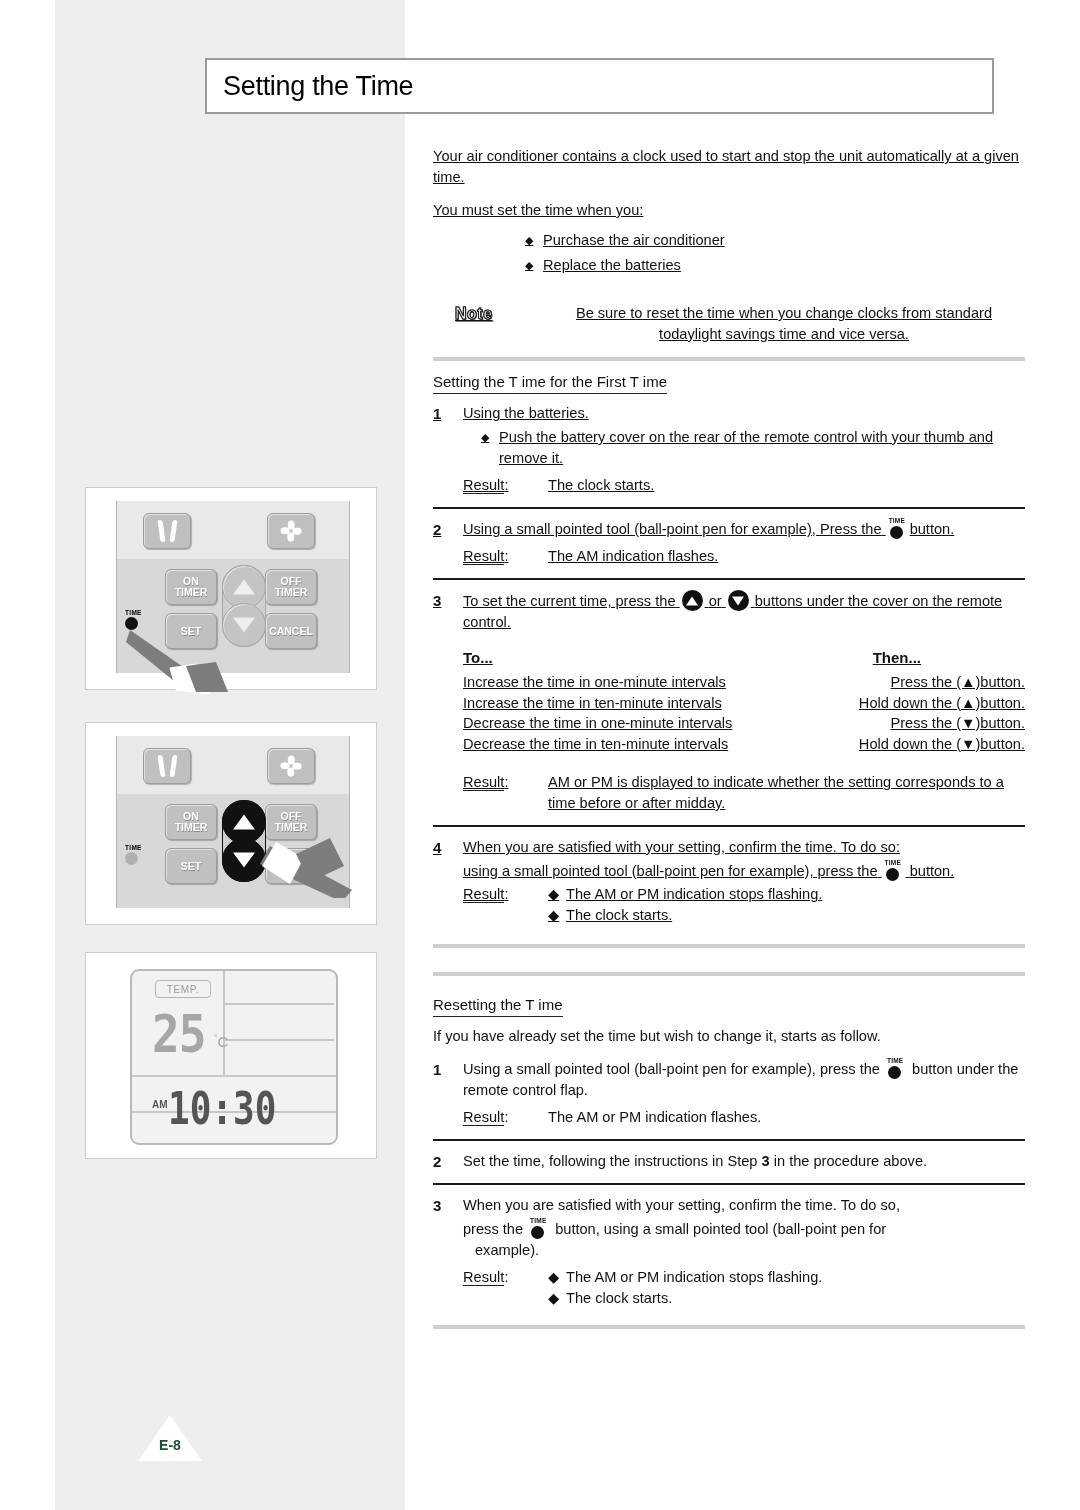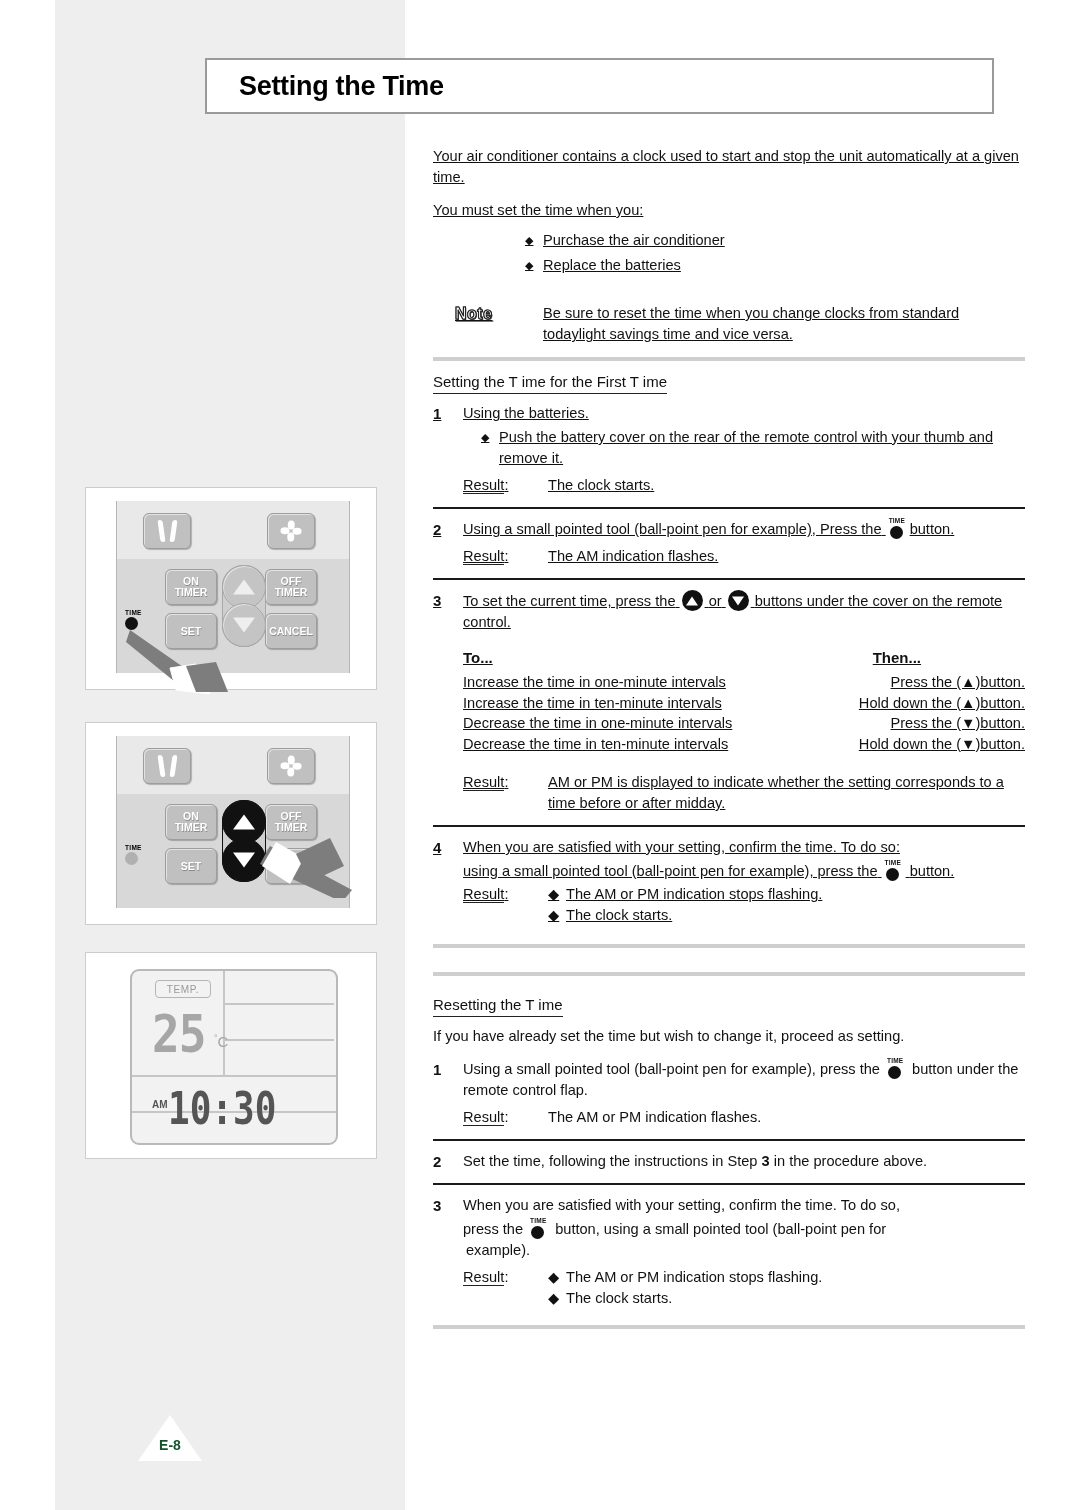--- a/index.html
+++ b/index.html
@@ -20,22 +20,22 @@
     background:#ffffff;
   }
 
   
   #title-box{
     position:absolute;left:205px;top:58px;width:785px;height:52px;
     border:2px solid #9a9a9a;background:#ffffff;
     display:flex;align-items:center;
   }
   #title-box .title-text{
-    font-size:27px;font-weight:bold;letter-spacing:-0.3px;
-    margin-left:32px;color:#000;
+    font-size:27px;font-weight:normal;letter-spacing:-0.3px;
+    margin-left:16px;color:#000;
   }
 
   
   .col{
     position:absolute;left:433px;width:592px;
     font-size:14.6px;line-height:21px;color:#111;
   }
   p{margin:0 0 12px 0;}
   .tight{margin-bottom:9px;}
 
@@ -47,21 +47,21 @@
   
   .note-row{display:flex;margin-top:27px;}
   .note-badge{
     width:110px;flex:none;font-size:16px;font-weight:bold;
     color:#ffffff;
     -webkit-text-stroke:1.1px #222;
     text-shadow:0.8px 0.8px 0 #555;
     letter-spacing:0.5px;
     padding-left:22px;box-sizing:border-box;
   }
-  .note-txt{flex:1;}
+  .note-txt{flex:1;text-align:center;}
 
   
   .rule-gray{height:4px;background:#cfcfcf;margin:12px 0 10px 0;}
   .rule-black{height:2px;background:#1a1a1a;margin:11px 0 10px 0;}
 
   
   .sec-head{
     display:inline-block;font-size:15px;border-bottom:1.4px solid #222;
     padding-bottom:1px;margin-bottom:9px;
   }
@@ -362,21 +362,21 @@
 
     <div class="rule-gray" style="margin-top:18px;"></div>
   </div>
 </div>
 
 <div class="col" style="top:972px;">
   <div class="rule-gray" style="margin:0 0 18px 0;"></div>
 
   <div class="sec-head">Resetting the T ime</div>
 
-  <p>If you have already set the time but wish to change it, proceed as setting.</p>
+  <p>If you have already set the time but wish to change it, starts as follow.</p>
 
   <div class="step">
     <span class="num">1</span>
     <span class="body">
       <span>Using a small pointed tool (ball-point pen for example), press the</span>
       <span class="time-btn">
         <span class="lbl">TIME</span>
         <span class="dot"></span>
       </span>
       <span>button under the remote control flap.</span>
@@ -407,21 +407,21 @@
     </span>
   </div>
   <div style="margin-left:30px;">
     <span>press the</span>
     <span class="time-btn">
       <span class="lbl">TIME</span>
       <span class="dot"></span>
     </span>
     <span>button, using a small pointed tool (ball-point pen for</span>
   </div>
-  <div style="margin-left:33px;">example).</div>
+  <div style="margin-left:42px;">example).</div>
 
   <div class="result" style="margin-top:6px;">
     <span class="lbl"><u>Result</u><span>:</span></span>
     <span class="val">
       <span style="display:flex;">
         <span class="dia" style="width:18px;">◆</span>
         <span>The AM or PM indication stops flashing.</span>
       </span>
       <span style="display:flex;">
         <span class="dia" style="width:18px;">◆</span>

